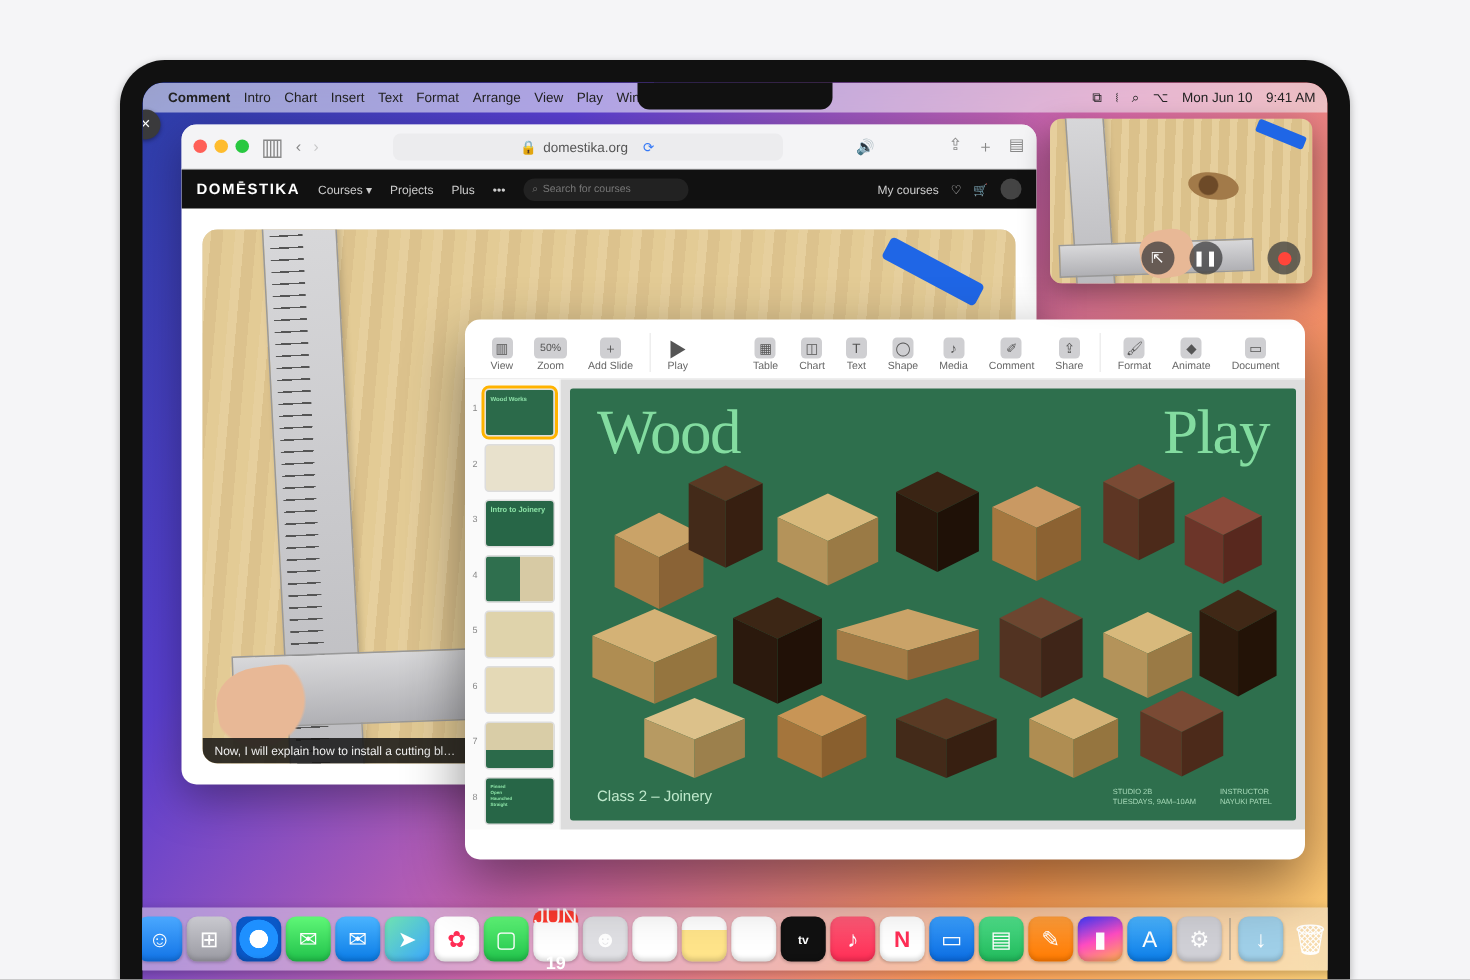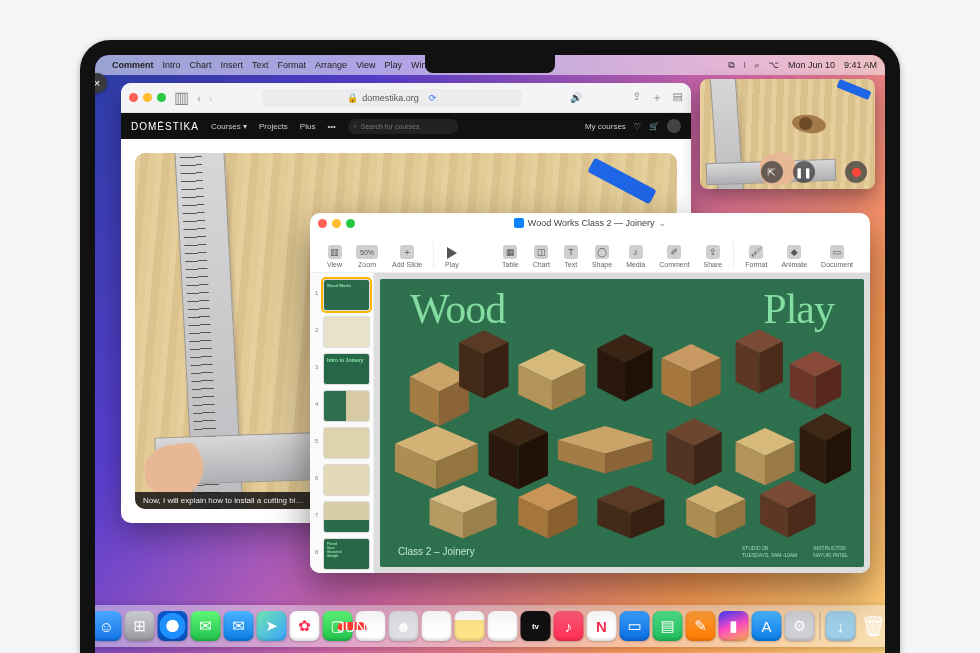--- a/index.html
+++ b/index.html
@@ -19,21 +19,21 @@
   
   .safari{position:absolute;left:26px;top:28px;width:570px;height:440px;background:#fff;border-radius:10px;box-shadow:0 10px 30px rgba(0,0,0,.35);overflow:hidden;}
   .safari-toolbar{height:30px;background:#f4f4f6;display:flex;align-items:center;padding:0 8px;gap:8px;border-bottom:1px solid #e4e4e6;}
   .traffic{display:flex;gap:5px;}
   .tl{width:9px;height:9px;border-radius:50%;}
   .tl.r{background:#ff5f57;} .tl.y{background:#febc2e;} .tl.g{background:#28c840;}
   .safari-nav{display:flex;gap:8px;color:#888;font-size:11px;}
   .addr{flex:1;max-width:260px;margin:0 auto;height:18px;background:#ececee;border-radius:5px;display:flex;align-items:center;justify-content:center;font-size:9px;color:#555;gap:4px;}
   .safari-actions{display:flex;gap:10px;color:#888;font-size:11px;margin-left:auto;}
   .domestika-bar{height:26px;background:#111;display:flex;align-items:center;padding:0 10px;gap:12px;color:#ccc;font-size:8px;}
-  .domestika-logo{font-weight:400;letter-spacing:1px;color:#fff;font-size:10px;}
+  .domestika-logo{font-weight:700;letter-spacing:1px;color:#fff;font-size:10px;}
   .dk-search{width:110px;height:15px;background:#222;border-radius:8px;display:flex;align-items:center;padding:0 6px;color:#777;font-size:7px;gap:3px;}
   .dk-right{margin-left:auto;display:flex;gap:8px;align-items:center;}
   .safari-content{position:relative;height:calc(100% - 56px);}
   .video-card{position:absolute;left:14px;top:14px;right:14px;bottom:14px;border-radius:10px;overflow:hidden;background:#d9c69a;}
   .wood-bg{position:absolute;inset:0;background:repeating-linear-gradient(95deg,#e6cf9d 0 6px,#dcc28d 6px 14px,#e3cb95 14px 22px);}
   .knot{position:absolute;width:60px;height:30px;border-radius:50%;background:radial-gradient(circle at 40% 50%,#6d4a28 0 6px,#a27a49 7px 20px,transparent 22px);top:120px;left:280px;transform:rotate(8deg);}
   .ruler-v{position:absolute;left:50px;top:-10px;width:50px;height:420px;background:linear-gradient(#d8d8da,#b8b8bc);transform:rotate(-3deg);border:1px solid #999;box-shadow:2px 0 4px rgba(0,0,0,.15);}
   .ruler-v::before{content:"";position:absolute;inset:4px 22px 4px 4px;background:repeating-linear-gradient(#555 0 1px,transparent 1px 8px);}
   .ruler-h{position:absolute;left:20px;bottom:30px;width:380px;height:48px;background:linear-gradient(#d8d8da,#b0b0b4);border:1px solid #999;transform:rotate(-2deg);}
   .hand{position:absolute;left:10px;bottom:10px;width:70px;height:55px;background:radial-gradient(circle at 40% 40%,#e8b896 0 30px,transparent 32px);border-radius:40%;transform:rotate(-8deg);}
@@ -74,28 +74,28 @@
   .thumb.t4{background:linear-gradient(90deg,#2f6f4e 50%,#d7caa4 50%);}
   .thumb.t5{background:#dfd3ab;}
   .thumb.t6{background:#e4d9b6;}
   .thumb.t7{background:linear-gradient(#d9cda7 60%,#2b6a4a 60%);}
   .thumb.t8{background:#276647;}
   .thumb .tl1{position:absolute;left:3px;top:3px;font-size:4px;color:#8ce0a8;font-weight:700;}
   .thumb.t3 .tl1{color:#8be2a6;font-size:5px;top:3px;}
   .thumb.t8 .tl1{color:#8be2a6;font-size:3px;line-height:4px;white-space:pre;}
   .kn-canvas{flex:1;position:relative;background:#ddd;}
   .slide{position:absolute;inset:6px;background:#2e6f4d;overflow:hidden;border-radius:2px;}
-  .slide-title{position:absolute;top:6px;left:0;right:0;display:flex;justify-content:space-between;padding:0 30px;font-size:42px;font-weight:500;letter-spacing:-1px;color:#83dca0;font-family:Georgia,serif;pointer-events:none;}
+  .slide-title{position:absolute;top:6px;left:0;right:0;display:flex;justify-content:space-between;padding:0 18px;font-size:42px;font-weight:500;letter-spacing:-1px;color:#83dca0;font-family:Georgia,serif;pointer-events:none;}
   .slide-sub{position:absolute;left:18px;bottom:10px;font-size:10px;color:#bfe9cc;}
   .slide-foot-r{position:absolute;right:16px;bottom:8px;font-size:5px;color:#a6d9b8;line-height:7px;text-align:left;display:flex;gap:16px;}
   .blocks{position:absolute;inset:44px 10px 28px;}
   .dock{position:absolute;left:50%;bottom:6px;transform:translateX(-50%);height:42px;padding:4px 8px;background:rgba(240,240,245,.45);border-radius:12px;display:flex;gap:3px;align-items:center;backdrop-filter:blur(8px);z-index:300;box-shadow:0 2px 8px rgba(0,0,0,.25);}
   .dock .app{width:30px;height:30px;border-radius:7px;display:flex;align-items:center;justify-content:center;font-size:15px;color:#fff;box-shadow:inset 0 -2px 3px rgba(0,0,0,.15),0 1px 2px rgba(0,0,0,.2);}
   .dock .dsep{width:1px;height:28px;background:rgba(120,120,120,.5);margin:0 2px;}
-  .badge-date{font-size:6px;line-height:7px;background:#fff;color:#222;gap:24px;}
+  .badge-date{flex-direction:column;font-size:6px;line-height:7px;background:#fff;color:#222;gap:24px;}
   .badge-date .m{background:#ff3b30;color:#fff;width:100%;text-align:center;border-radius:6px 6px 0 0;padding-top:1px;}
   .badge-date .d{font-size:12px;font-weight:700;}
 </style>
 </head>
 <body>
 
 <div class="stage">
  <div class="laptop">
   <div class="screen">
    <div class="notch"></div>
@@ -194,32 +194,20 @@
               <span>⇱</span>
             </div>
        <div class="pip-btn">
               <span>❚❚</span>
             </div>
        <div class="pip-btn rec"></div>
      </div>
    </div>
 
    <div class="keynote">
-     <div class="kn-titlebar">
-       <div class="traffic">
-         <div class="tl r"></div>
-         <div class="tl y"></div>
-         <div class="tl g"></div>
-       </div>
-       <div class="kn-title">
-         <span class="kico"></span>
-         <span>Wood Works Class 2 — Joinery</span>
-         <span style="pointer-events:auto;color:#888">⌄</span>
-       </div>
-     </div>
      <div class="kn-toolbar">
        <div class="kn-tool">
               <div class="ic">▥</div>
               <span>View</span>
             </div>
        <div class="kn-tool">
               <div class="ic" style="width:auto;padding:0 4px;font-size:7px">50%</div>
               <span>Zoom</span>
             </div>
        <div class="kn-tool">

